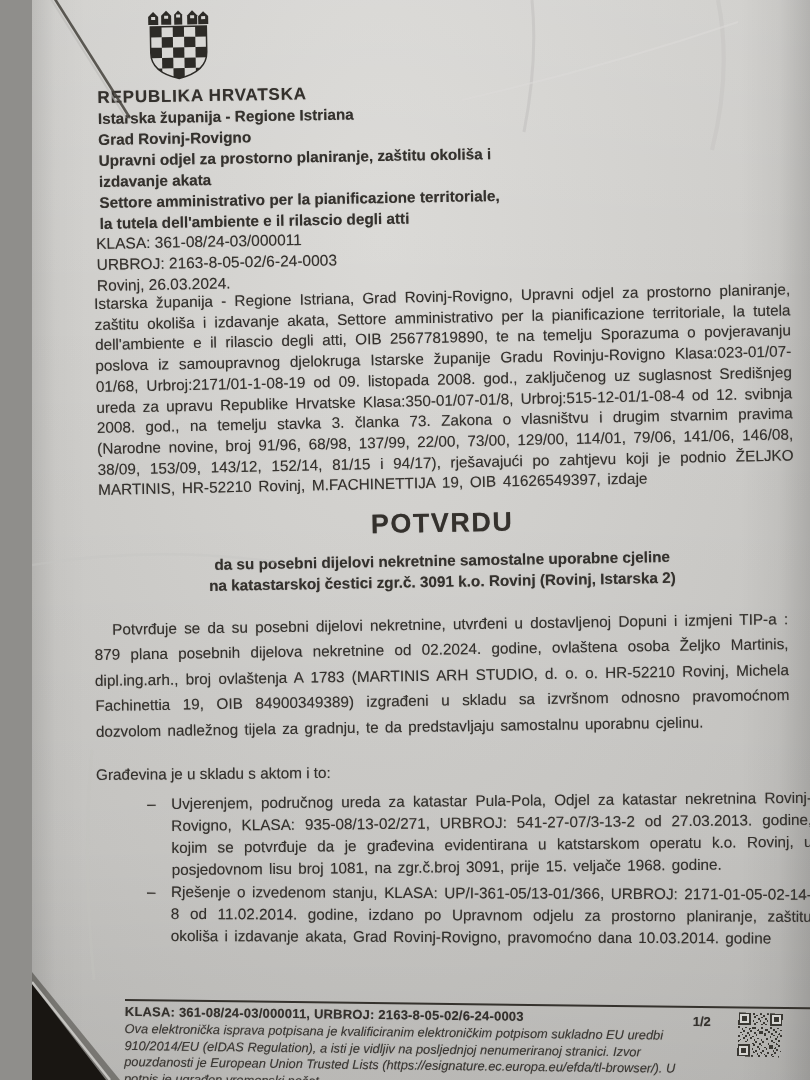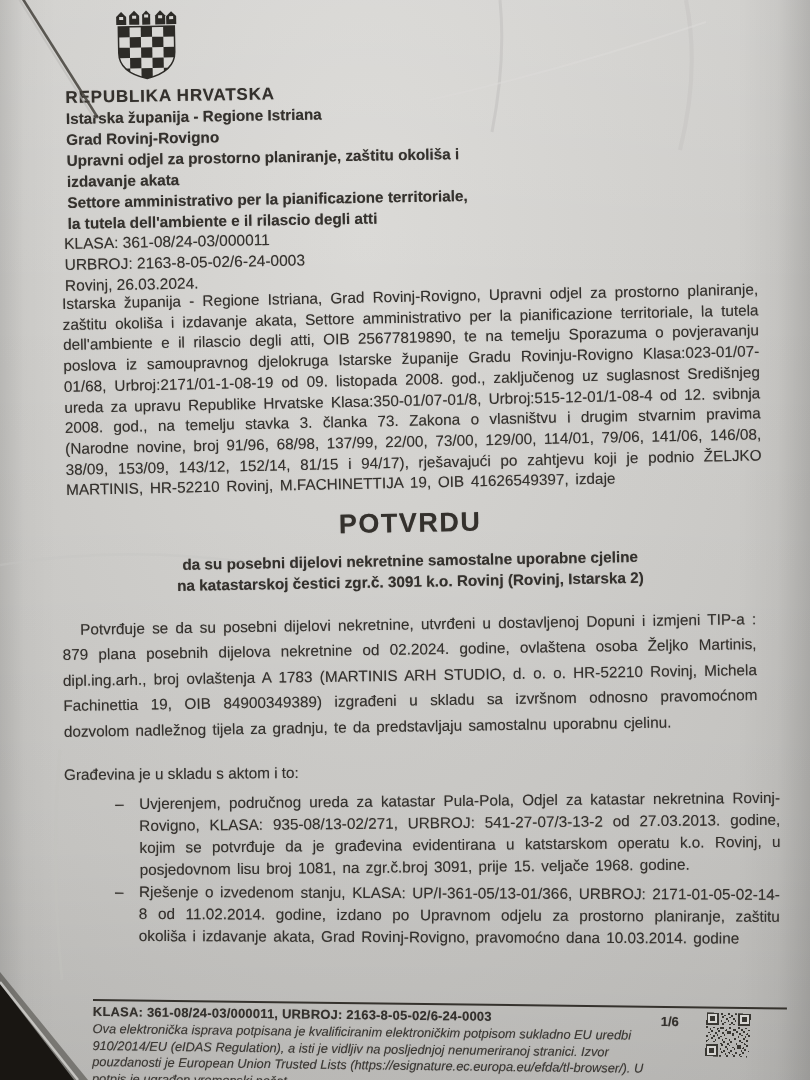--- a/index.html
+++ b/index.html
@@ -11,20 +11,21 @@
   .scene{position:relative;width:810px;height:1080px;overflow:hidden;}
   .paper{
     position:absolute;inset:0;
     background:
       linear-gradient(90deg, rgba(0,0,0,0.10) 0%, rgba(0,0,0,0.02) 3%, rgba(0,0,0,0) 7%),
       linear-gradient(270deg, rgba(0,0,0,0.14) 0%, rgba(0,0,0,0.04) 4%, rgba(0,0,0,0) 9%),
       linear-gradient(180deg, rgba(255,255,255,0.10) 0%, rgba(0,0,0,0) 28%, rgba(0,0,0,0.04) 78%, rgba(0,0,0,0.09) 100%),
       radial-gradient(ellipse at 45% 22%, #dad9d6 0%, #d0cfcc 48%, #c6c5c2 100%);
     color:#34312d;
     text-shadow:0 0 0.8px rgba(48,45,41,0.45);
+    margin-left:32px;
   }
   .block{position:absolute;margin:0;transform-origin:0 0;}
 
   
   .letterhead{left:64px;top:10px;width:420px;transform:rotate(-1deg);}
   .arms{margin-left:50px;width:64px;height:72px;}
   .country{margin-top:6px;font-size:17px;font-weight:bold;letter-spacing:0.8px;}
   .lh-line{font-size:15.3px;font-weight:bold;line-height:21px;}
 
   
@@ -160,21 +161,21 @@
       <span>Uvjerenjem, područnog ureda za katastar Pula-Pola, Odjel za katastar nekretnina Rovinj-Rovigno, KLASA: 935-08/13-02/271, URBROJ: 541-27-07/3-13-2 od 27.03.2013. godine, kojim se potvrđuje da je građevina evidentirana u katstarskom operatu k.o. Rovinj, u posjedovnom lisu broj 1081, na zgr.č.broj 3091, prije 15. veljače 1968. godine.</span>
     </div>
 
     <div class="block bullet bullet2">
       <span class="dash">–</span>
       <span>Rješenje o izvedenom stanju, KLASA: UP/I-361-05/13-01/366, URBROJ: 2171-01-05-02-14-8 od 11.02.2014. godine, izdano po Upravnom odjelu za prostorno planiranje, zaštitu okoliša i izdavanje akata, Grad Rovinj-Rovigno, pravomoćno dana 10.03.2014. godine</span>
     </div>
 
     <div class="footer">
       <div class="footer-ref">KLASA: 361-08/24-03/000011, URBROJ: 2163-8-05-02/6-24-0003</div>
-      <div class="footer-page">1/6</div>
+      <div class="footer-page">1/2</div>
       <p class="footer-disclaimer">Ova elektronička isprava potpisana je kvalificiranim elektroničkim potpisom sukladno EU uredbi 910/2014/EU (eIDAS Regulation), a isti je vidljiv na posljednjoj nenumeriranoj stranici. Izvor pouzdanosti je European Union Trusted Lists (https://esignature.ec.europa.eu/efda/tl-browser/). U potpis je ugrađen vremenski pečat.</p>
     </div>
 
     <div class="qr">
       <svg viewBox="0 0 25 25" width="48" height="44" shape-rendering="crispEdges">
         <g fill="#3a3833">
           <rect x="0" y="0" width="7" height="7"></rect>
             <rect x="18" y="0" width="7" height="7"></rect>
             <rect x="0" y="18" width="7" height="7"></rect>
         </g>

